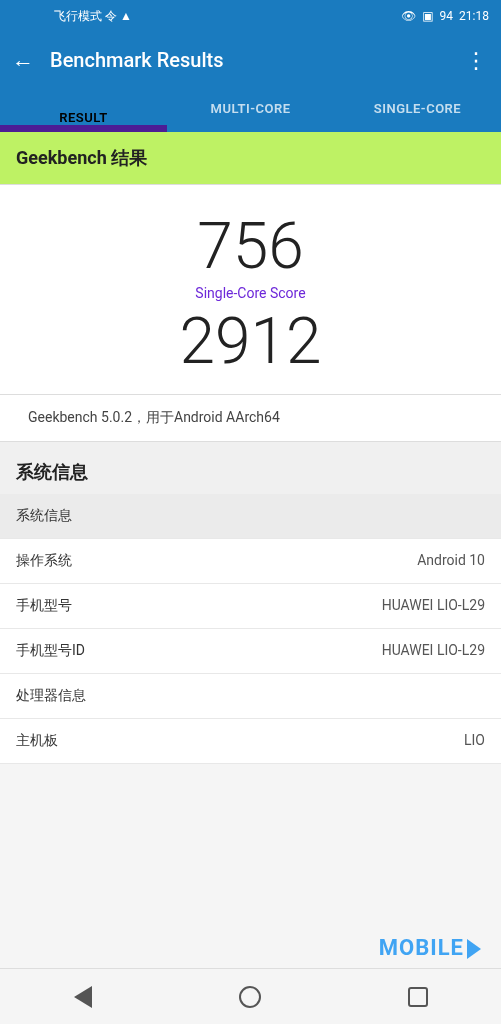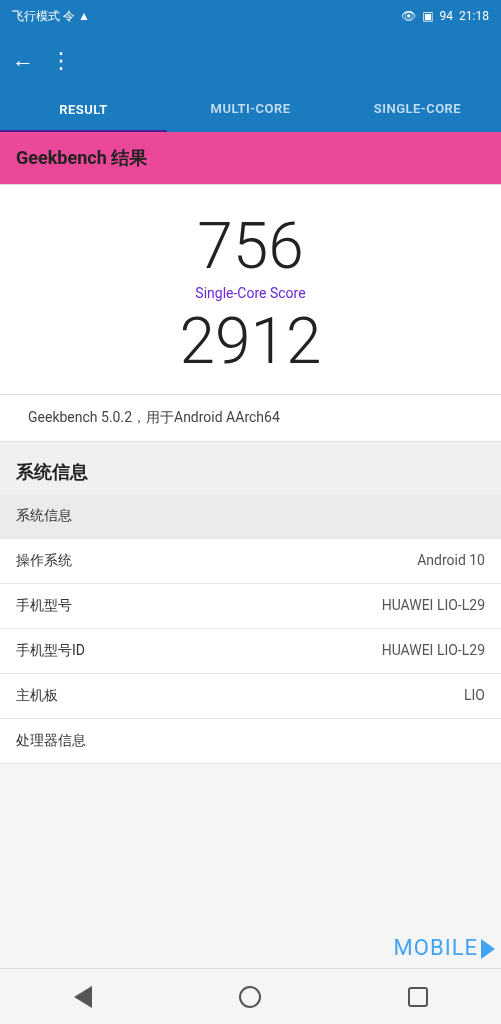--- a/index.html
+++ b/index.html
@@ -16,21 +16,21 @@
     .status-bar {
       background: #1a7bbf;
       height: 32px;
       display: flex;
       align-items: center;
       justify-content: space-between;
       padding: 0 12px;
       color: white;
       font-size: 12px;
     }
-    .status-left { display: flex; align-items: center; gap: 4px; }
+    .status-left { display: flex; align-items: center; gap: 4px; margin-left: 42px; }
     .status-right { display: flex; align-items: center; gap: 6px; font-size: 12px; }
 
     
     .header {
       background: #1a7bbf;
       height: 56px;
       display: flex;
       align-items: center;
       padding: 0 12px;
       color: white;
@@ -64,27 +64,28 @@
       justify-content: center;
       color: rgba(255,255,255,0.75);
       font-size: 13px;
       font-weight: 600;
       letter-spacing: 0.5px;
       cursor: pointer;
       border-bottom: 3px solid transparent;
       position: relative;
     }
     .tab.active {
-      color: #ffffff;
-      border-bottom: 2px solid #4c1d95;
+      color: #000000;
+      border-bottom: 7px solid #4c1d95;
+      align-items: flex-end;
     }
 
     
     .section-header {
-      background: #ec4899;
+      background: #bef264;
       padding: 14px 16px;
       font-size: 18px;
       font-weight: 700;
       color: #222;
       border-bottom: 1px solid #ddd;
     }
 
     
     .scores-section {
       background: white;
@@ -147,23 +148,23 @@
     }
     .sys-row-value {
       color: #555;
       text-align: left;
     }
 
     
     .watermark {
       position: absolute;
       bottom: 64px;
-      right: 6px;
+      right: 20px;
       font-size: 22px;
-      font-weight: 400;
+      font-weight: 700;
       color: #2196F3;
       opacity: 0.85;
       letter-spacing: 1px;
     }
     .watermark-arrow {
       display: inline-block;
       width: 0;
       height: 0;
       border-top: 10px solid transparent;
       border-bottom: 10px solid transparent;
@@ -221,20 +222,21 @@
   <div class="status-right">
     <span>👁</span>
     <span>▣</span>
     <span>94</span>
     <span>21:18</span>
   </div>
 </div>
 
 <div class="header">
   <span class="header-back">←</span>
+  <span class="header-title">Benchmark Results</span>
   <span class="header-menu">⋮</span>
 </div>
 
 <div class="tabs">
   <div class="tab active">
     <span>RESULT</span>
   </div>
   <div class="tab">
     <span>MULTI-CORE</span>
   </div>
@@ -276,26 +278,26 @@
   </div>
   <div class="sys-row">
     <span class="sys-row-label">手机型号</span>
     <span class="sys-row-value">HUAWEI LIO-L29</span>
   </div>
   <div class="sys-row">
     <span class="sys-row-label">手机型号ID</span>
     <span class="sys-row-value">HUAWEI LIO-L29</span>
   </div>
   <div class="sys-row">
+    <span class="sys-row-label">处理器信息</span>
+    <span class="sys-row-value"></span>
+  </div>
+  <div class="sys-row">
     <span class="sys-row-label">主机板</span>
     <span class="sys-row-value">LIO</span>
-  </div>
-  <div class="sys-row">
-    <span class="sys-row-label">处理器信息</span>
-    <span class="sys-row-value"></span>
   </div>
 </div>
 
 <div class="watermark">
   <span>MOBILE</span><span class="watermark-arrow"></span>
 </div>
 
 <div class="nav-bar">
   <div class="nav-btn">
     <div class="nav-triangle"></div>

